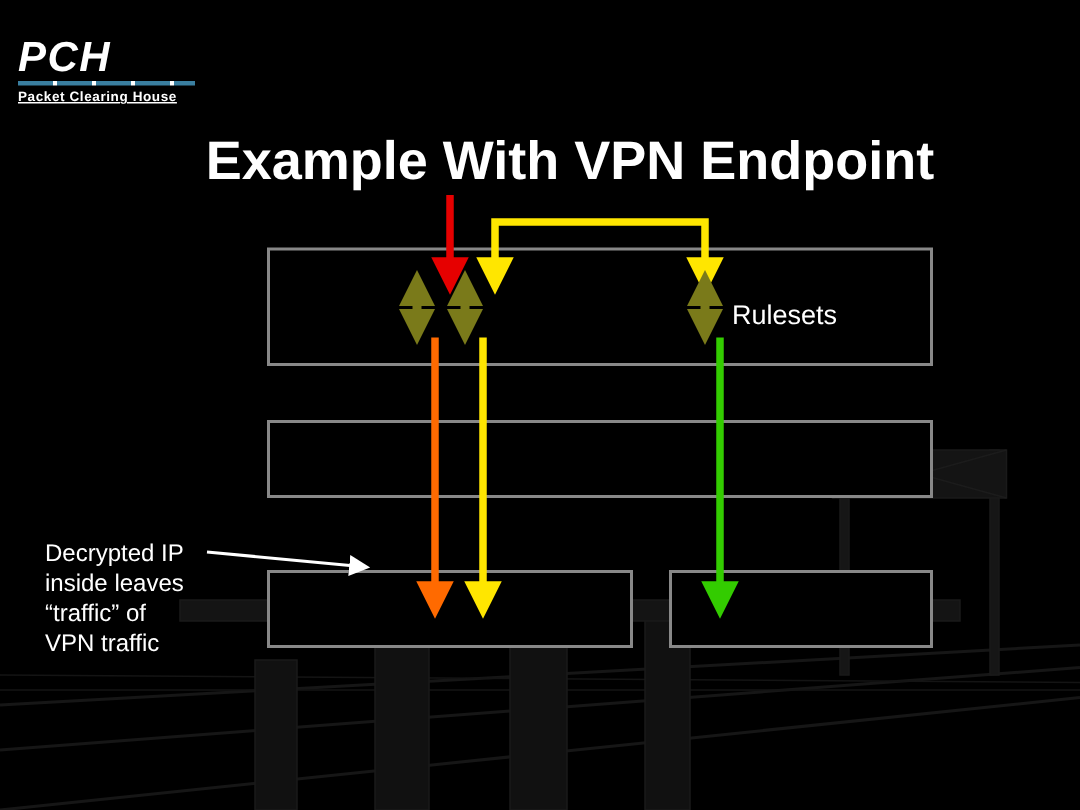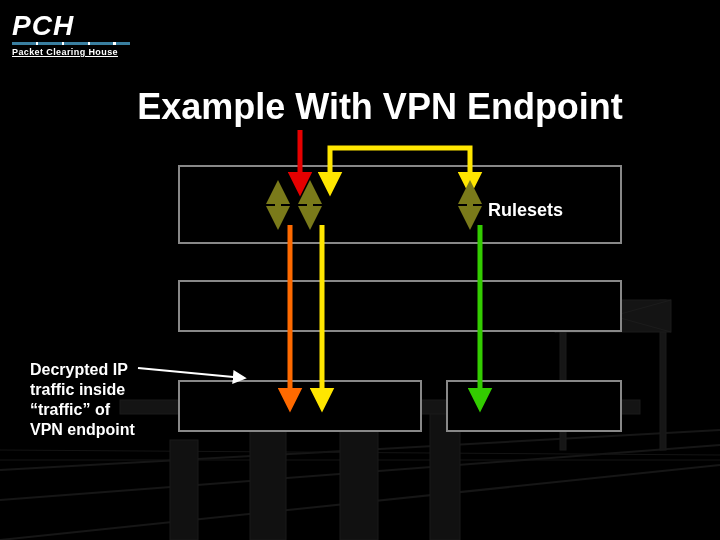--- a/index.html
+++ b/index.html
@@ -17,20 +17,21 @@
     position: absolute;
     top: 12px;
     left: 12px;
   }
   .logo-main {
     font-weight: 900;
     font-size: 28px;
     letter-spacing: 1px;
     line-height: 1;
     font-style: italic;
+    margin-top: 12px;
   }
   .logo-bar {
     height: 3px;
     width: 118px;
     margin-top: 2px;
     background: linear-gradient(to right,
       #3a7fa0 0 20%, #fff 20% 22%,
       #3a7fa0 22% 42%, #fff 42% 44%,
       #3a7fa0 44% 64%, #fff 64% 66%,
       #3a7fa0 66% 86%, #fff 86% 88%,
@@ -61,29 +62,29 @@
   }
   .box1 { left: 178px; top: 165px; width: 440px; height: 75px; }
   .box2 { left: 178px; top: 280px; width: 440px; height: 48px; }
   .box3 { left: 178px; top: 380px; width: 240px; height: 48px; }
   .box4 { left: 446px; top: 380px; width: 172px; height: 48px; }
   .rulesets {
     position: absolute;
     left: 488px;
     top: 200px;
     font-size: 18px;
-    font-weight: 700;
+    font-weight: 400;
     color: #fff;
   }
   .caption {
     position: absolute;
     left: 30px;
     top: 360px;
     font-size: 16px;
-    font-weight: 700;
+    font-weight: 400;
     line-height: 1.25;
     color: #fff;
     width: 130px;
   }
   svg.diagram {
     position: absolute;
     left: 0; top: 0;
     width: 720px; height: 540px;
     pointer-events: none;
   }
@@ -134,23 +135,23 @@
 
   <div class="box box1"></div>
   <div class="box box2"></div>
   <div class="box box3"></div>
   <div class="box box4"></div>
 
   <div class="rulesets">Rulesets</div>
 
   <div class="caption">
     <span>Decrypted IP</span><br>
-    <span>traffic inside</span><br>
+    <span>inside leaves</span><br>
     <span>“traffic” of</span><br>
-    <span>VPN endpoint</span>
+    <span>VPN traffic</span>
   </div>
 
   <svg class="diagram" viewBox="0 0 720 540">
     <defs>
       <marker id="ah-red" viewBox="0 0 10 10" refX="5" refY="5" markerWidth="5" markerHeight="5" orient="auto-start-reverse">
         <path d="M0,0 L10,5 L0,10 z" fill="#e60000"></path>
       </marker>
       <marker id="ah-yellow" viewBox="0 0 10 10" refX="5" refY="5" markerWidth="5" markerHeight="5" orient="auto-start-reverse">
         <path d="M0,0 L10,5 L0,10 z" fill="#ffe600"></path>
       </marker>

